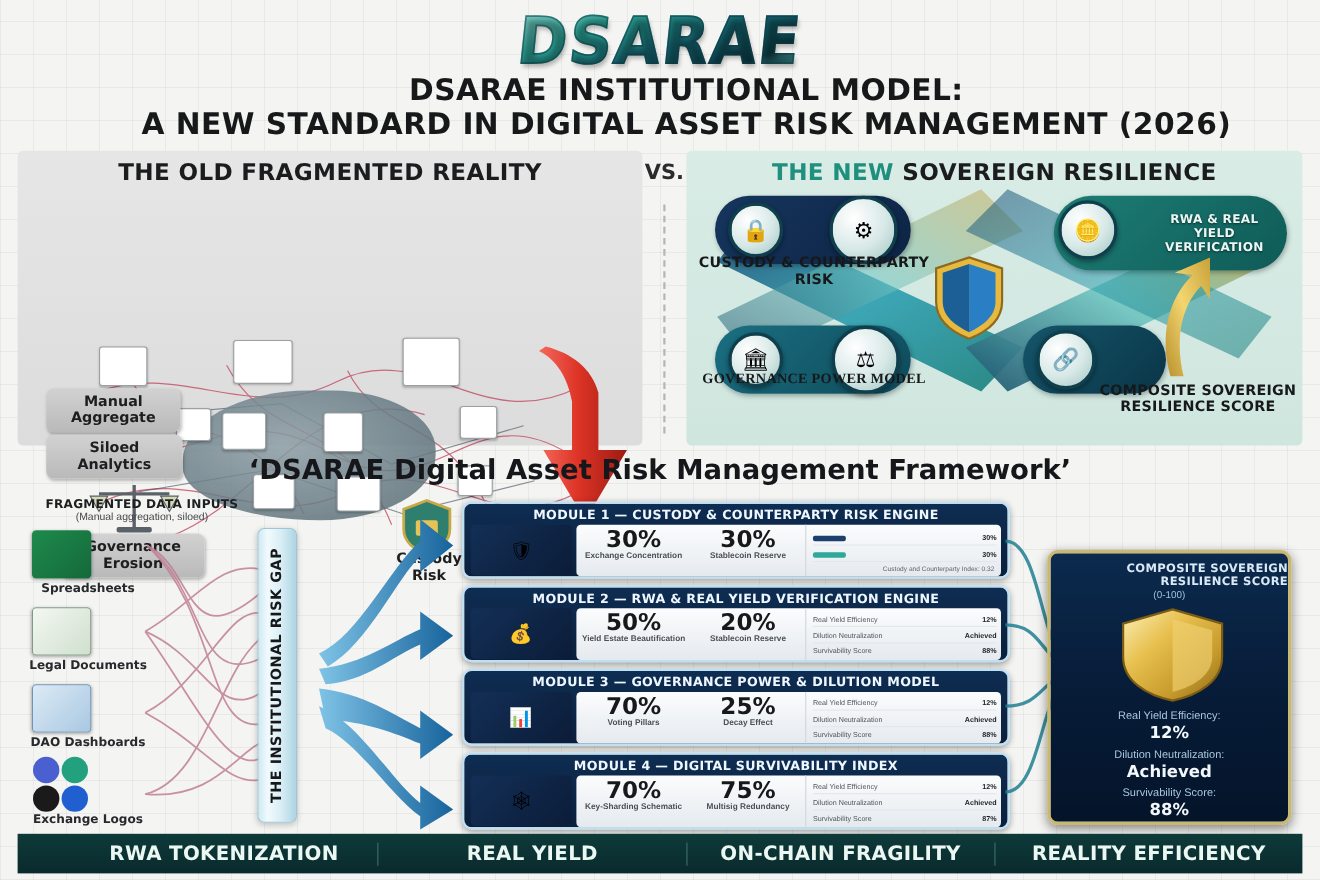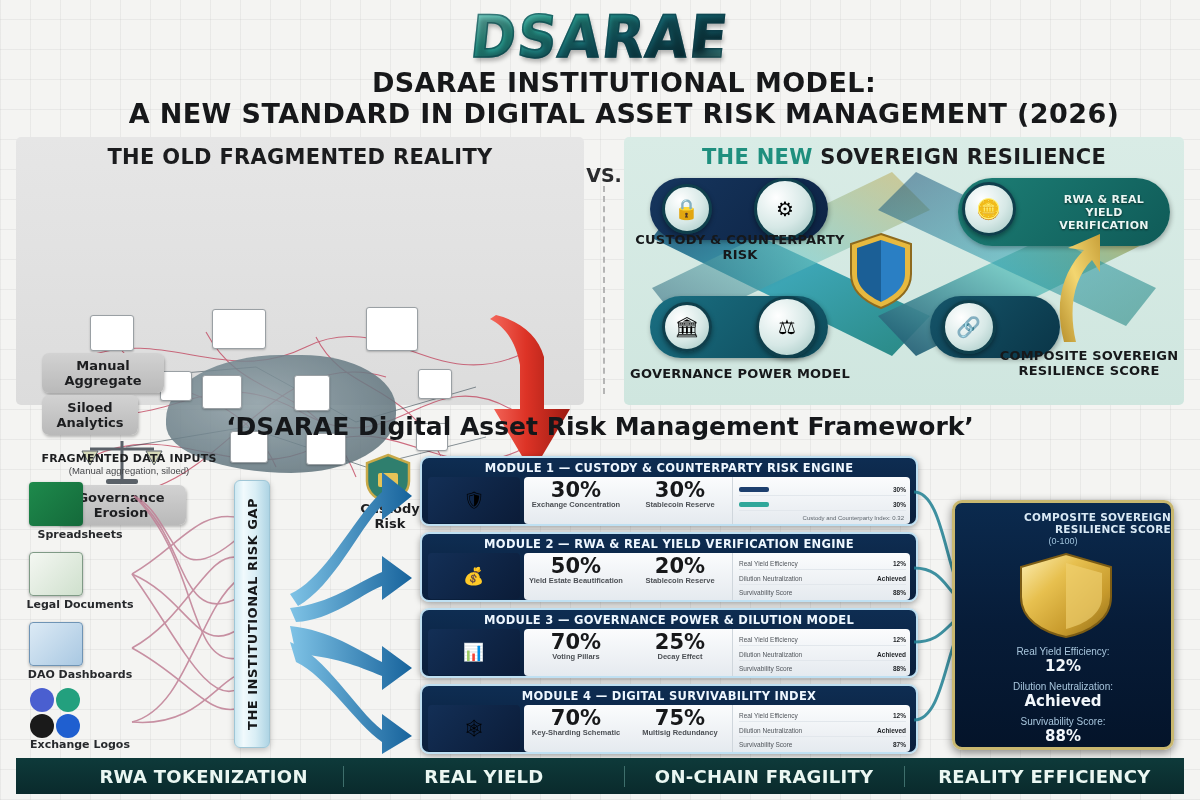--- a/index.html
+++ b/index.html
@@ -49,21 +49,21 @@
   .cmp { position: absolute; top: 137px; height: 268px; border-radius: 5px; }
   .cmp-left  { left: 16px;  width: 568px; background: linear-gradient(180deg,#e6e6e6,#dcdcdc); }
   .cmp-right { left: 624px; width: 560px; background: linear-gradient(180deg,#d9ece6,#cfe6df); }
   .cmp-head {
     position: absolute; top: 8px; width: 100%; text-align: center;
     font-family: "DejaVu Sans", sans-serif; font-weight: bold; font-size: 21px;
     color: #1b1c1e; letter-spacing: .3px;
   }
   .cmp-head .accent { color: #1f8f7e; }
   .vs {
-    position: absolute; top: 164px; left: 582px; width: 44px; text-align: center;
+    position: absolute; top: 146px; left: 582px; width: 44px; text-align: center;
     font-family: "DejaVu Sans", sans-serif; font-weight: bold; font-size: 19px; color: #2a2b2d;
   }
   .vs-divider {
     position: absolute; left: 603px; top: 186px; width: 2px; height: 208px;
     border-left: 2px dashed #b5b5b5;
   }
 
   
   .pill {
     position: absolute;
@@ -317,21 +317,21 @@
     <div class="mini-ico" style="left:290px; top:296px; width:40px; height:32px;"></div>
     <div class="mini-ico" style="left:214px; top:294px; width:38px; height:32px;"></div>
     <div class="mini-ico" style="left:350px; top:170px; width:52px; height:44px;"></div>
     <div class="mini-ico" style="left:402px; top:232px; width:34px; height:30px;"></div>
     <div class="mini-ico" style="left:400px; top:286px; width:32px; height:28px;"></div>
     <div class="mini-ico" style="left:144px; top:234px; width:32px; height:30px;"></div>
 
     <div class="pill" style="left:26px; top:216px; width:122px;">
       <span>Manual Aggregate</span>
     </div>
-    <div class="pill" style="left:26px; top:258px; width:96px;">
+    <div class="pill" style="left:26px; top:258px; width:124px;">
       <span>Siloed Analytics</span>
     </div>
     <div class="pill" style="left:40px; top:348px; width:130px;">
       <span>Governance Erosion</span>
     </div>
 
     <svg style="position:absolute;left:64px;top:300px" width="84" height="48" viewBox="0 0 84 48">
       <line x1="42" y1="4" x2="42" y2="42" stroke="#5a6168" stroke-width="3"></line>
       <line x1="10" y1="12" x2="74" y2="12" stroke="#5a6168" stroke-width="3"></line>
       <path d="M2,14 L18,14 L10,28 Z" fill="#d6d9b8" stroke="#5a6168"></path>
@@ -392,21 +392,21 @@
   <div class="node-label-out" style="left:630px; top:232px; width:220px;">CUSTODY &amp; COUNTERPARTY RISK</div>
 
   <div class="node node-b">
     <div class="node-label-in">RWA &amp; REAL YIELD VERIFICATION</div>
   </div>
   <div class="circ-ico" style="left:962px; top:182px; width:54px; height:54px;">🪙</div>
 
   <div class="node node-c"></div>
   <div class="circ-ico" style="left:662px; top:302px; width:50px; height:50px;">🏛</div>
   <div class="circ-ico" style="left:756px; top:296px; width:62px; height:62px;">⚖</div>
-  <div class="node-label-out" style="left:630px; top:366px; width:220px;">GOVERNANCE POWER MODEL</div>
+  <div class="node-label-out" style="left:630px; top:336px; width:220px;font-family:Liberation Serif, serif;">GOVERNANCE POWER MODEL</div>
 
   <div class="node node-d"></div>
   <div class="circ-ico" style="left:942px; top:300px; width:54px; height:54px;">🔗</div>
   <div class="node-label-out" style="left:984px; top:348px; width:210px;">COMPOSITE SOVEREIGN RESILIENCE SCORE</div>
 
   <svg class="center-shield" viewBox="0 0 66 78">
     <path d="M33,2 L63,12 V42 C63,60 48,70 33,76 C18,70 3,60 3,42 V12 Z" fill="#e7b93f" stroke="#8e6a1e" stroke-width="2"></path>
     <path d="M33,8 L57,16 V42 C57,56 45,64 33,70 Z" fill="#2a7fc4"></path>
     <path d="M33,8 L9,16 V42 C9,56 21,64 33,70 Z" fill="#1b5f96"></path>
   </svg>

